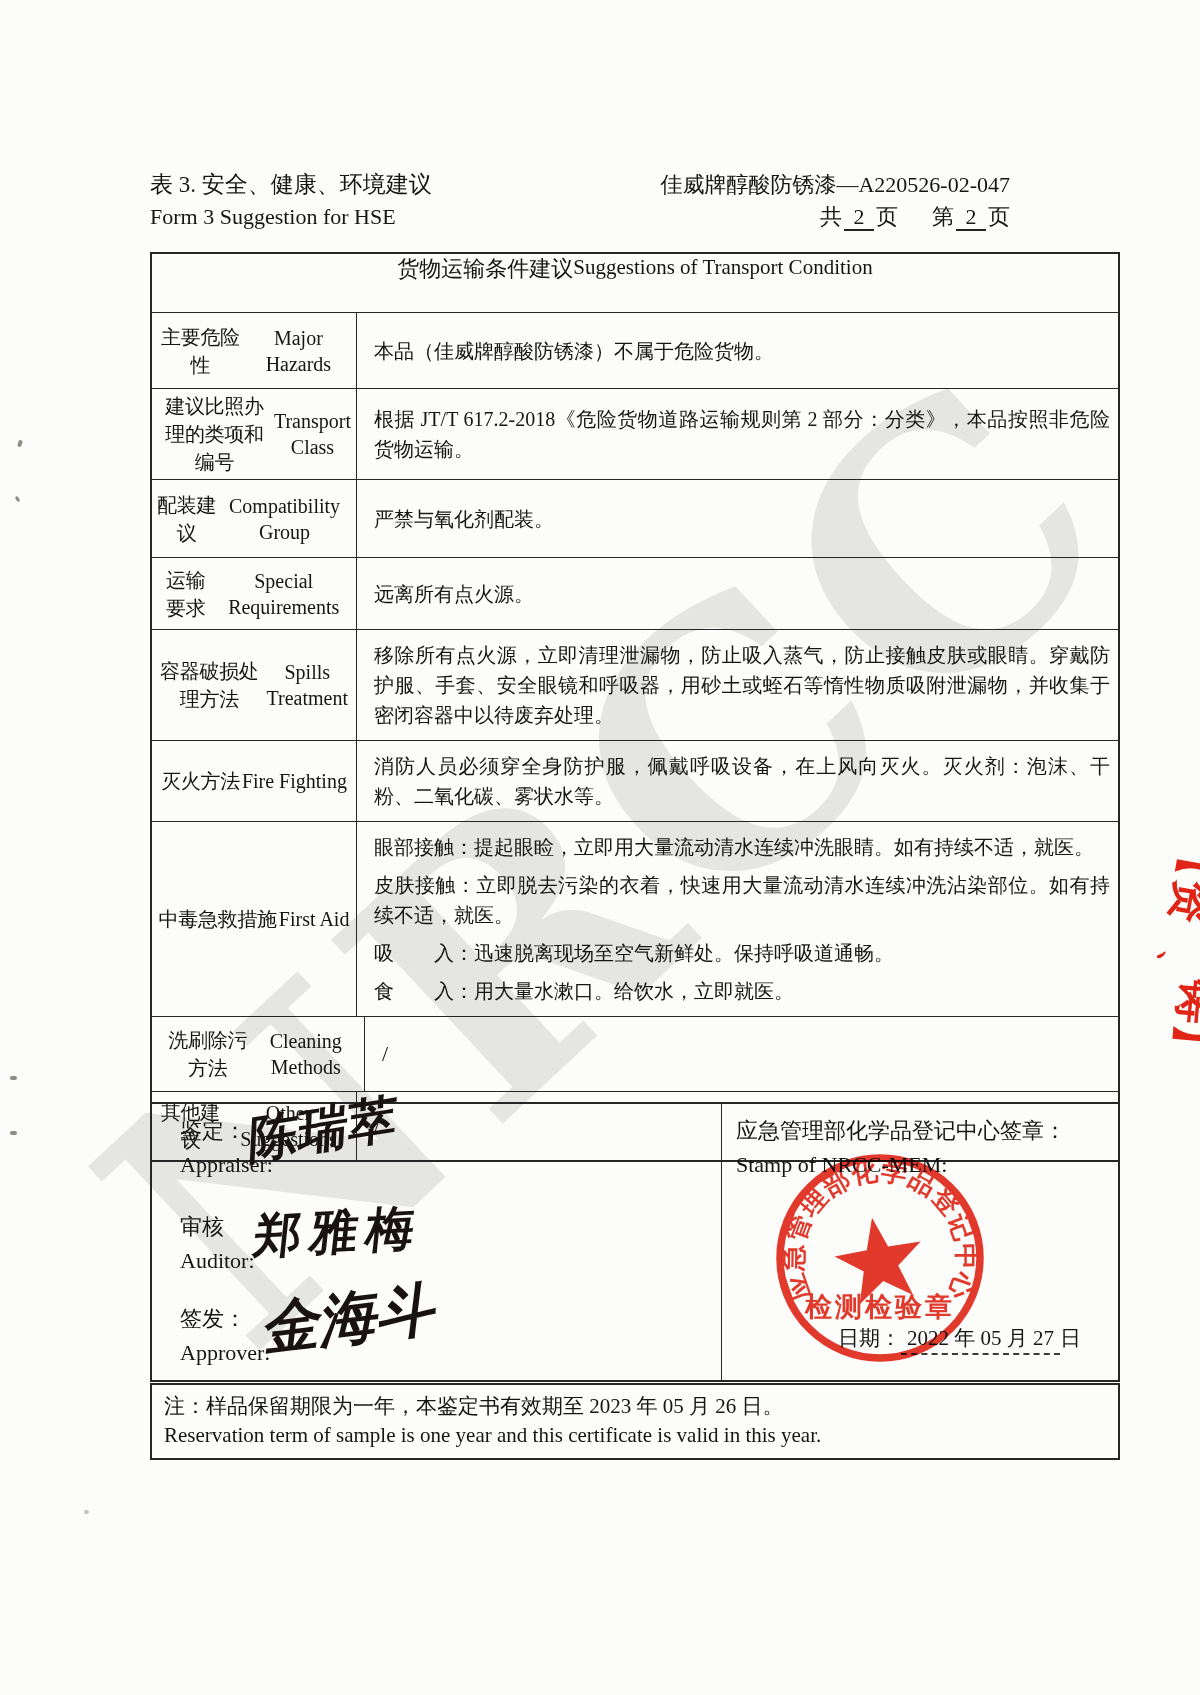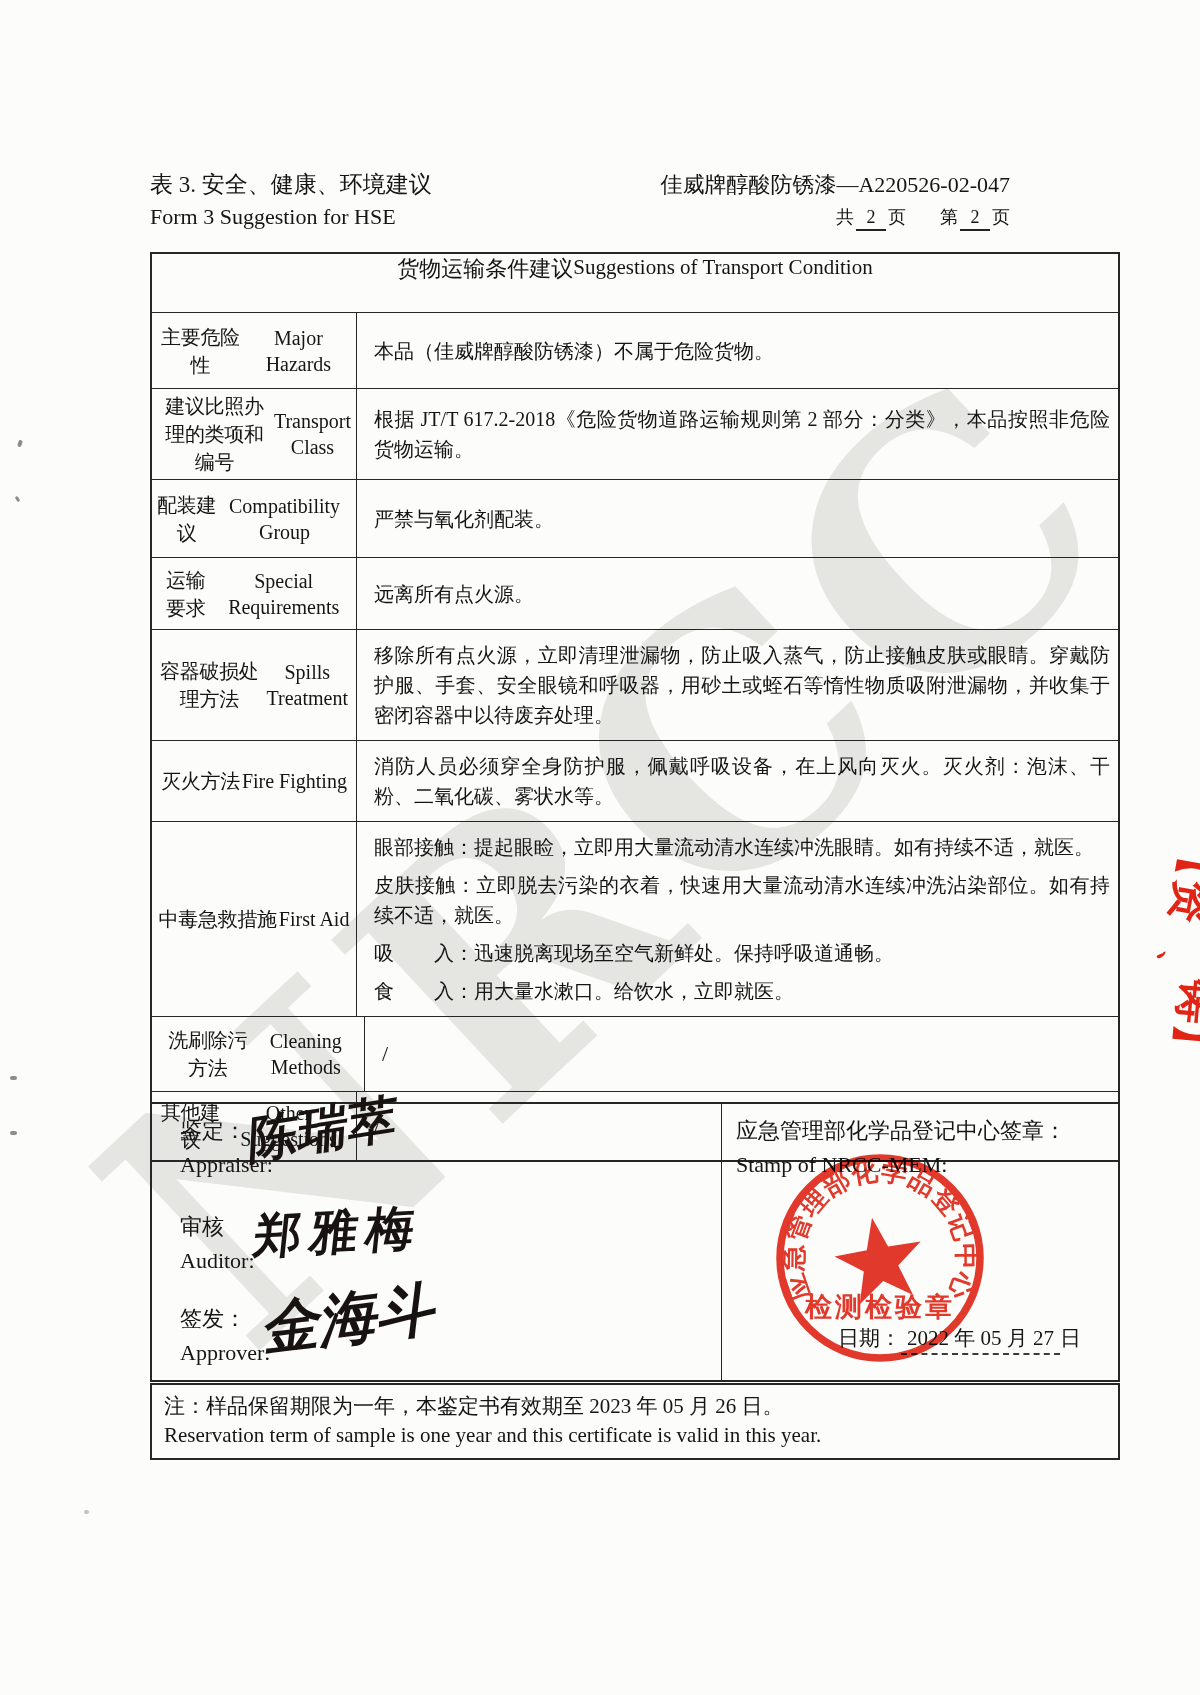--- a/index.html
+++ b/index.html
@@ -18,21 +18,21 @@
     transform:rotate(-43deg); white-space:nowrap; z-index:0;
     user-select:none;
   }
   .layer{position:relative; z-index:1;}
   
   .doc-header{position:absolute; left:150px; top:170px; width:970px; display:flex; justify-content:space-between;}
   .dh-title-zh{font-size:23px; line-height:30px;}
   .dh-title-en{font-size:22px; line-height:30px; margin-top:2px;}
   .dh-right{text-align:right; padding-right:110px;}
   .dh-code{font-size:22px; line-height:30px;}
-  .dh-pages{font-size:18px; line-height:30px; margin-top:2px;}
+  .dh-pages{font-size:22px; line-height:30px; margin-top:2px;}
   .pnum{display:inline-block; min-width:30px; text-align:center; border-bottom:2px solid #222; line-height:24px; margin:0 2px;}
   .pgap{display:inline-block; width:34px;}
   
   .main-table{position:absolute; left:150px; top:252px; width:970px; border:2px solid #262626; box-sizing:border-box;}
   .thead{height:58px; display:flex; flex-direction:row; justify-content:center; text-align:center;}
   .thead-zh{font-size:22px; line-height:29px;}
   .thead-en{font-size:21px; line-height:27px;}
   .trow{display:flex; border-top:1.6px solid #262626; box-sizing:border-box;}
   .tlabel{
     width:205px; flex:none; border-right:1.6px solid #262626; box-sizing:border-box;

